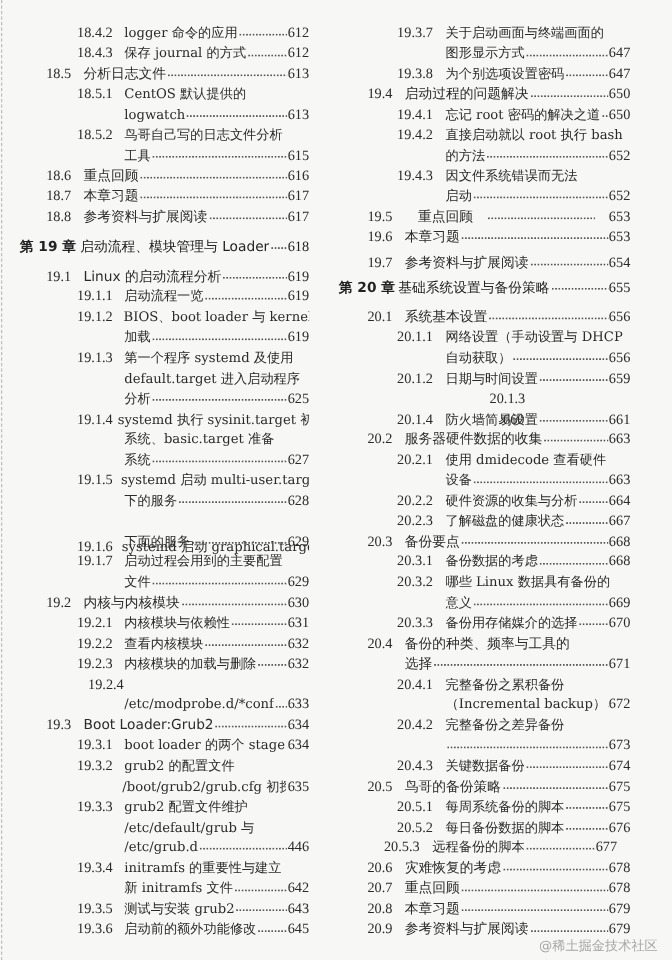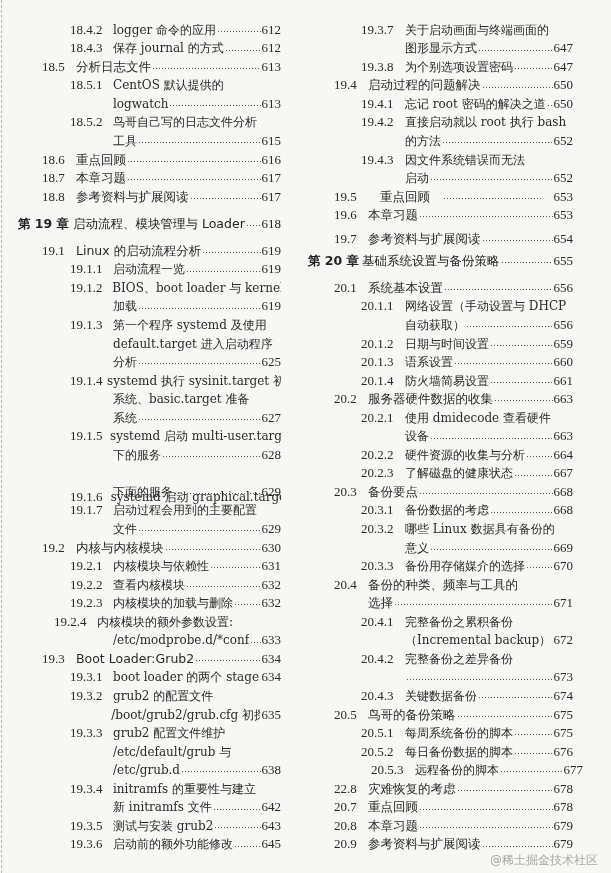--- a/index.html
+++ b/index.html
@@ -204,23 +204,22 @@
       <span class="txt">查看内核模块</span>
       <span class="dots"></span>
       <span class="pg">632</span>
     </div>
     <div class="row l3" style="top: 594.2px; left: 70px; width: 211px;">
       <span class="num" style="width: 43px;">19.2.3</span>
       <span class="txt">内核模块的加载与删除</span>
       <span class="dots"></span>
       <span class="pg">632</span>
     </div>
-    <div class="row l3" style="top: 612.75px; left: 54px; width: 211px;">
+    <div class="row l3" style="top: 612.75px; left: 80px; width: 211px;">
       <span class="num" style="width: 43px;">19.2.4</span>
-      <span class="txt">内核模块的额外参数设置:</span>
     </div>
     <div class="row l3" style="top: 631.3px; left: 70px; width: 211px;">
       <span class="num" style="width: 43px;"></span>
       <span class="txt">/etc/modprobe.d/*conf</span>
       <span class="dots"></span>
       <span class="pg">633</span>
     </div>
     <div class="row l2" style="top: 649.85px; left: 42px; width: 239px;">
       <span class="num" style="width: 34px;">19.3</span>
       <span class="txt">Boot Loader:Grub2</span>
@@ -248,21 +247,21 @@
       <span class="txt">grub2 配置文件维护</span>
     </div>
     <div class="row l3" style="top: 742.6px; left: 70px; width: 211px;">
       <span class="num" style="width: 43px;"></span>
       <span class="txt">/etc/default/grub 与</span>
     </div>
     <div class="row l3" style="top: 761.15px; left: 70px; width: 211px;">
       <span class="num" style="width: 43px;"></span>
       <span class="txt">/etc/grub.d</span>
       <span class="dots"></span>
-      <span class="pg">638</span>
+      <span class="pg">446</span>
     </div>
     <div class="row l3" style="top: 779.7px; left: 70px; width: 211px;">
       <span class="num" style="width: 43px;">19.3.4</span>
       <span class="txt">initramfs 的重要性与建立</span>
     </div>
     <div class="row l3" style="top: 798.25px; left: 70px; width: 211px;">
       <span class="num" style="width: 43px;"></span>
       <span class="txt">新 initramfs 文件</span>
       <span class="dots"></span>
       <span class="pg">642</span>
@@ -368,21 +367,21 @@
       <span class="txt">自动获取）</span>
       <span class="dots"></span>
       <span class="pg">656</span>
     </div>
     <div class="row l3" style="top: 334.5px; left: 56px; width: 212px;">
       <span class="num" style="width: 44px;">20.1.2</span>
       <span class="txt">日期与时间设置</span>
       <span class="dots"></span>
       <span class="pg">659</span>
     </div>
-    <div class="row l3" style="top: 353.05px; left: 56px; width: 212px;">
+    <div class="row l3" style="top: 353.05px; left: 56px; width: 212px; flex-direction: column;">
       <span class="num" style="width: 44px;">20.1.3</span>
       <span class="txt">语系设置</span>
       <span class="dots"></span>
       <span class="pg">660</span>
     </div>
     <div class="row l3" style="top: 371.6px; left: 56px; width: 212px;">
       <span class="num" style="width: 44px;">20.1.4</span>
       <span class="txt">防火墙简易设置</span>
       <span class="dots"></span>
       <span class="pg">661</span>
@@ -489,28 +488,28 @@
       <span class="txt">每周系统备份的脚本</span>
       <span class="dots"></span>
       <span class="pg">675</span>
     </div>
     <div class="row l3" style="top: 742.6px; left: 56px; width: 212px;">
       <span class="num" style="width: 44px;">20.5.2</span>
       <span class="txt">每日备份数据的脚本</span>
       <span class="dots"></span>
       <span class="pg">676</span>
     </div>
-    <div class="row l3" style="top: 761.15px; left: 66px; width: 212px;">
+    <div class="row l3" style="top: 761.15px; left: 44px; width: 212px;">
       <span class="num" style="width: 44px;">20.5.3</span>
       <span class="txt">远程备份的脚本</span>
       <span class="dots"></span>
       <span class="pg">677</span>
     </div>
     <div class="row l2" style="top: 779.7px; left: 29px; width: 239px;">
-      <span class="num" style="width: 34px;">22.8</span>
+      <span class="num" style="width: 34px;">20.6</span>
       <span class="txt">灾难恢复的考虑</span>
       <span class="dots"></span>
       <span class="pg">678</span>
     </div>
     <div class="row l2" style="top: 798.25px; left: 29px; width: 239px;">
       <span class="num" style="width: 34px;">20.7</span>
       <span class="txt">重点回顾</span>
       <span class="dots"></span>
       <span class="pg">678</span>
     </div>

